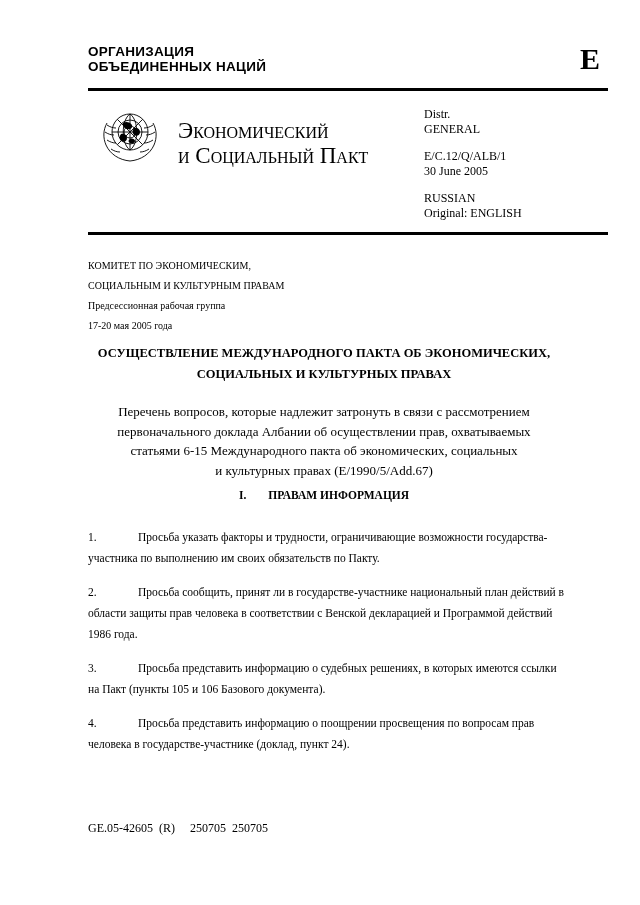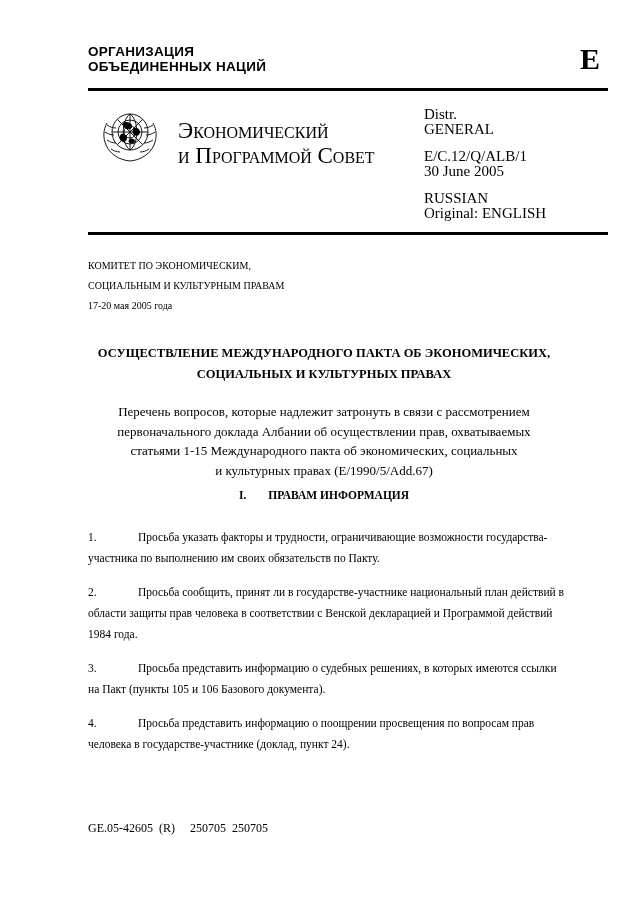--- a/index.html
+++ b/index.html
@@ -76,21 +76,21 @@
     line-height: 25px;
     font-variant: small-caps;
     font-weight: normal;
   }
   .council-title .ln { display: block; white-space: nowrap; }
 
   .distr-block {
     position: absolute;
     left: 424px;
     top: 107px;
-    font-size: 15px;
+    font-size: 12px;
     line-height: 14.5px;
   }
   .distr-block .grp { margin-bottom: 13px; }
   .distr-block .grp:last-child { margin-bottom: 8px; }
   .distr-block div { white-space: nowrap; }
 
   
   .committee {
     position: absolute;
     left: 88px;
@@ -220,21 +220,21 @@
         <path d="M24 15 C27 13 31 14 33 17 C34 20 31 22 28 21 C25 20 23 18 24 15 Z"></path>
         <path d="M35 20 C38 19 41 21 41 24 C41 27 38 29 35 27 C33 25 33 22 35 20 Z"></path>
         <path d="M22 26 C25 25 28 27 28 30 C28 33 25 35 22 33 C20 31 20 28 22 26 Z"></path>
         <path d="M31 31 C33 30 36 31 36 33 C36 35 33 36 31 35 C29 34 29 32 31 31 Z"></path>
       </g>
     </svg>
   </div>
 
   <div class="council-title">
     <span class="ln">Экономический</span>
-    <span class="ln">и Программой Совет</span>
+    <span class="ln">и Социальный Пакт</span>
   </div>
 
   <div class="distr-block">
     <div class="grp">
       <div>Distr.</div>
       <div>GENERAL</div>
     </div>
     <div class="grp">
       <div>E/C.12/Q/ALB/1</div>
       <div>30 June 2005</div>
@@ -243,47 +243,48 @@
       <div>RUSSIAN</div>
       <div>Original:  ENGLISH</div>
     </div>
   </div>
 
   <hr class="rule rule-mid">
 
   <div class="committee">
     <div>КОМИТЕТ ПО ЭКОНОМИЧЕСКИМ,</div>
     <div>СОЦИАЛЬНЫМ И КУЛЬТУРНЫМ ПРАВАМ</div>
+    <div>Предсессионная рабочая группа</div>
     <div>17-20 мая 2005 года</div>
   </div>
 
   <div class="main-title">
     <span class="ln">ОСУЩЕСТВЛЕНИЕ МЕЖДУНАРОДНОГО ПАКТА ОБ  ЭКОНОМИЧЕСКИХ,</span>
     <span class="ln">СОЦИАЛЬНЫХ И КУЛЬТУРНЫХ ПРАВАХ</span>
   </div>
 
   <div class="subtitle">
     <span class="ln">Перечень вопросов, которые надлежит затронуть в связи с рассмотрением</span>
     <span class="ln">первоначального доклада Албании об осуществлении прав, охватываемых</span>
-    <span class="ln">статьями 1-15 Международного пакта об экономических, социальных</span>
+    <span class="ln">статьями 6-15 Международного пакта об экономических, социальных</span>
     <span class="ln">и культурных правах (E/1990/5/Add.67)</span>
   </div>
 
   <div class="section-heading">
     <span class="numeral">I.</span><span>ПРАВАМ ИНФОРМАЦИЯ</span>
   </div>
 
   <div class="paras">
     <div class="para">
       <span class="num">1.</span>
       <span class="body">Просьба указать факторы и трудности, ограничивающие возможности государства-участника по выполнению им своих обязательств по Пакту.</span>
     </div>
     <div class="para">
       <span class="num">2.</span>
-      <span class="body">Просьба сообщить, принят ли в государстве-участнике национальный план действий в области защиты прав человека в соответствии с Венской декларацией и Программой действий 1984 года.</span>
+      <span class="body">Просьба сообщить, принят ли в государстве-участнике национальный план действий в области защиты прав человека в соответствии с Венской декларацией и Программой действий 1986 года.</span>
     </div>
     <div class="para">
       <span class="num">3.</span>
       <span class="body">Просьба представить информацию о судебных решениях, в которых имеются ссылки на Пакт (пункты 105 и 106 Базового документа).</span>
     </div>
     <div class="para">
       <span class="num">4.</span>
       <span class="body">Просьба представить информацию о поощрении просвещения по вопросам прав человека в государстве-участнике (доклад, пункт 24).</span>
     </div>
   </div>

